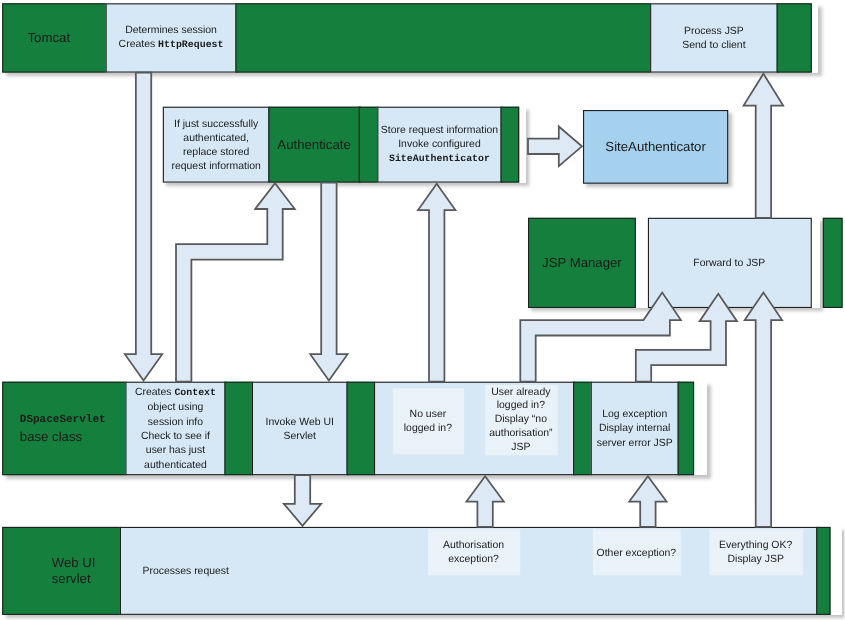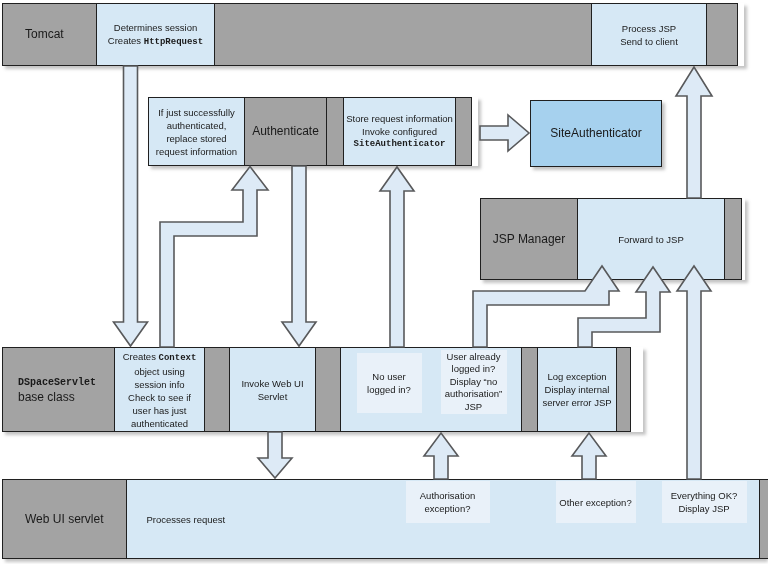--- a/index.html
+++ b/index.html
@@ -2,21 +2,21 @@
 <html><head>
 <meta charset="utf-8">
 <style>
   html,body{margin:0;padding:0;background:#fff;}
   #canvas{position:relative;width:768px;height:564px;background:#fff;overflow:hidden;
           font-family:"Liberation Sans", sans-serif;color:#1a1a1a;}
   .bar{position:absolute;display:flex;align-items:stretch;box-shadow:3px 3px 3px rgba(125,125,125,.45);}
   .seg{box-sizing:border-box;border:1.5px solid #202020;flex:0 0 auto;position:relative;
        display:flex;flex-direction:column;align-items:center;justify-content:center;text-align:center;}
   .seg + .seg{margin-left:-1.5px;}
-  .dark{background:#a3a3a3;}
+  .dark{background:#15803d;}
   .light{background:#d6e8f5;}
   .box{position:absolute;box-sizing:border-box;border:1.5px solid #202020;background:#a6d1ee;
        display:flex;align-items:center;justify-content:center;text-align:center;
        box-shadow:3px 3px 3px rgba(125,125,125,.45);}
   .inner{position:absolute;background:#e9f1f9;display:flex;flex-direction:column;
          align-items:center;justify-content:center;text-align:center;}
   .lbl{font-size:12px;line-height:15px;}
   .body, .inner{font-size:9.5px;line-height:13px;}
   .ln{white-space:nowrap;}
   .code{font-family:"Liberation Mono", monospace;font-weight:bold;font-size:9px;}
@@ -62,21 +62,21 @@
       <div class="ln">Invoke configured</div>
       <div class="ln code">SiteAuthenticator</div>
     </div>
     <div class="seg dark" style="width:17px;"></div>
   </div>
 
   <div class="box lbl" style="left:530px;top:100px;width:132px;height:67px;">
     <span>SiteAuthenticator</span>
   </div>
 
-  <div class="bar" style="left:480px;top:198px;width:265px;height:82px;">
+  <div class="bar" style="left:480px;top:198px;width:265px;height:82px;gap:12px;">
     <div class="seg dark lbl" style="width:98px;">
       <span>JSP Manager</span>
     </div>
     <div class="seg light body" style="width:149px;">
       <div class="ln">Forward to JSP</div>
     </div>
     <div class="seg dark" style="width:18px;"></div>
   </div>
 
   <div class="bar" style="left:2px;top:347px;width:641px;height:85px;">
@@ -114,21 +114,21 @@
     <div class="seg dark" style="width:17px;"></div>
     <div class="seg light body" style="width:81px;">
       <div class="ln">Log exception</div>
       <div class="ln">Display internal</div>
       <div class="ln">server error JSP</div>
     </div>
     <div class="seg dark" style="width:15px;"></div>
   </div>
 
   <div class="bar" style="left:2px;top:479px;width:763px;height:80px;">
-    <div class="seg dark lbl left-align" style="width:125px;padding-left:22px;justify-content:center;">
+    <div class="seg dark lbl left-align" style="width:108px;padding-left:44px;justify-content:center;">
       <span>Web UI servlet</span>
     </div>
     <div class="seg light" style="width:635px;">
       <span class="body ln" style="position:absolute;left:20px;top:50%;transform:translateY(-50%);">Processes request</span>
       <div class="inner" style="left:279px;top:1px;width:84px;height:42px;">
         <div class="ln">Authorisation</div>
         <div class="ln">exception?</div>
       </div>
       <div class="inner" style="left:429px;top:1px;width:80px;height:42px;">
         <div class="ln">Other exception?</div>

